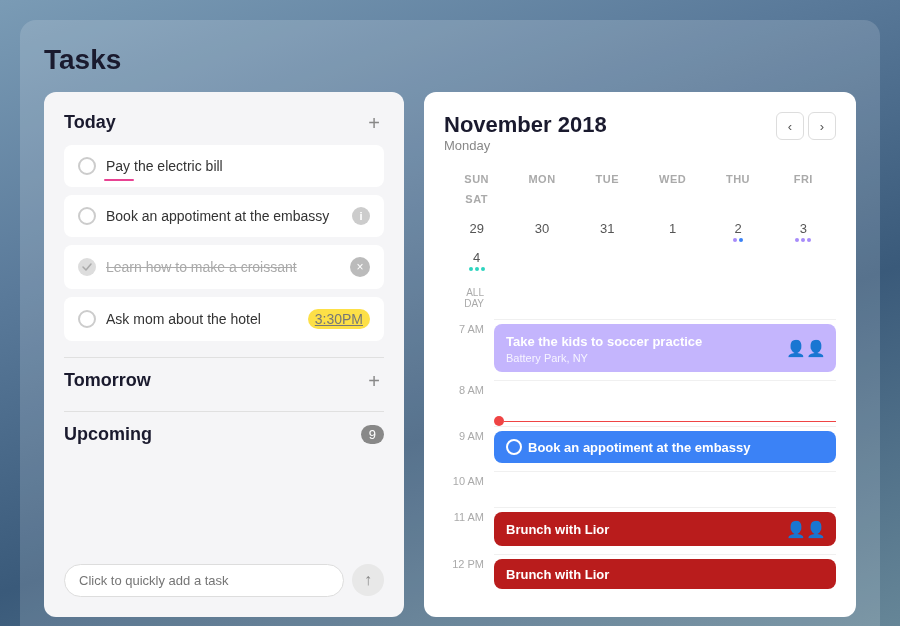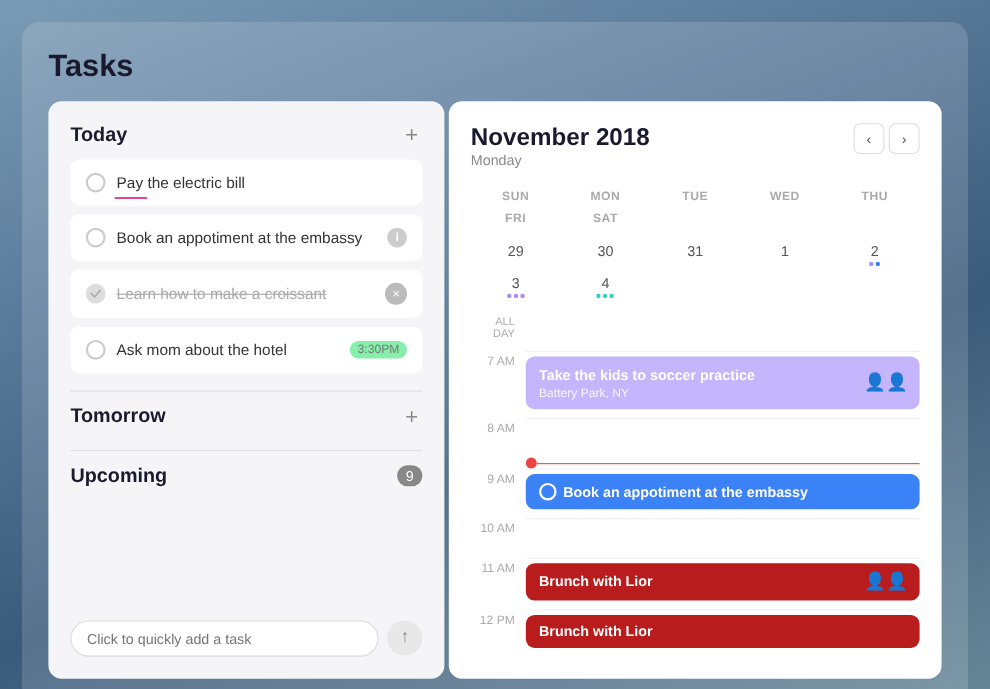--- a/index.html
+++ b/index.html
@@ -20,21 +20,21 @@
       min-height: 580px;
     }
     .app-title {
       font-size: 28px;
       font-weight: 700;
       color: #1a1a2e;
       margin-bottom: 16px;
     }
     .panels {
       display: flex;
-      gap: 4px;
+      gap: 20px;
     }
     
     .left-panel {
       background: #f5f5f7;
       border-radius: 12px;
       padding: 20px;
       width: 360px;
       min-height: 490px;
       display: flex;
       flex-direction: column;
@@ -126,26 +126,27 @@
       background: #bbb;
       display: flex;
       align-items: center;
       justify-content: center;
       font-size: 12px;
       color: white;
       cursor: pointer;
       flex-shrink: 0;
     }
     .task-time-badge {
-      background: #86efac;
+      background: #fde047;
       border-radius: 10px;
       padding: 2px 7px;
-      font-size: 11px;
+      font-size: 14px;
       color: #777;
       flex-shrink: 0;
+      text-decoration: underline;
     }
     .section-divider {
       border: none;
       border-top: 1px solid #e0e0e0;
       margin: 8px 0 12px 0;
     }
     .upcoming-badge {
       background: #888;
       color: white;
       border-radius: 12px;
@@ -220,21 +221,21 @@
       height: 28px;
       cursor: pointer;
       display: flex;
       align-items: center;
       justify-content: center;
       font-size: 13px;
       color: #555;
     }
     .week-grid {
       display: grid;
-      grid-template-columns: repeat(5, 1fr);
+      grid-template-columns: repeat(6, 1fr);
       gap: 0;
       margin-bottom: 8px;
     }
     .week-day-header {
       text-align: center;
       font-size: 11px;
       font-weight: 600;
       color: #aaa;
       padding: 4px 0;
       letter-spacing: 0.5px;

